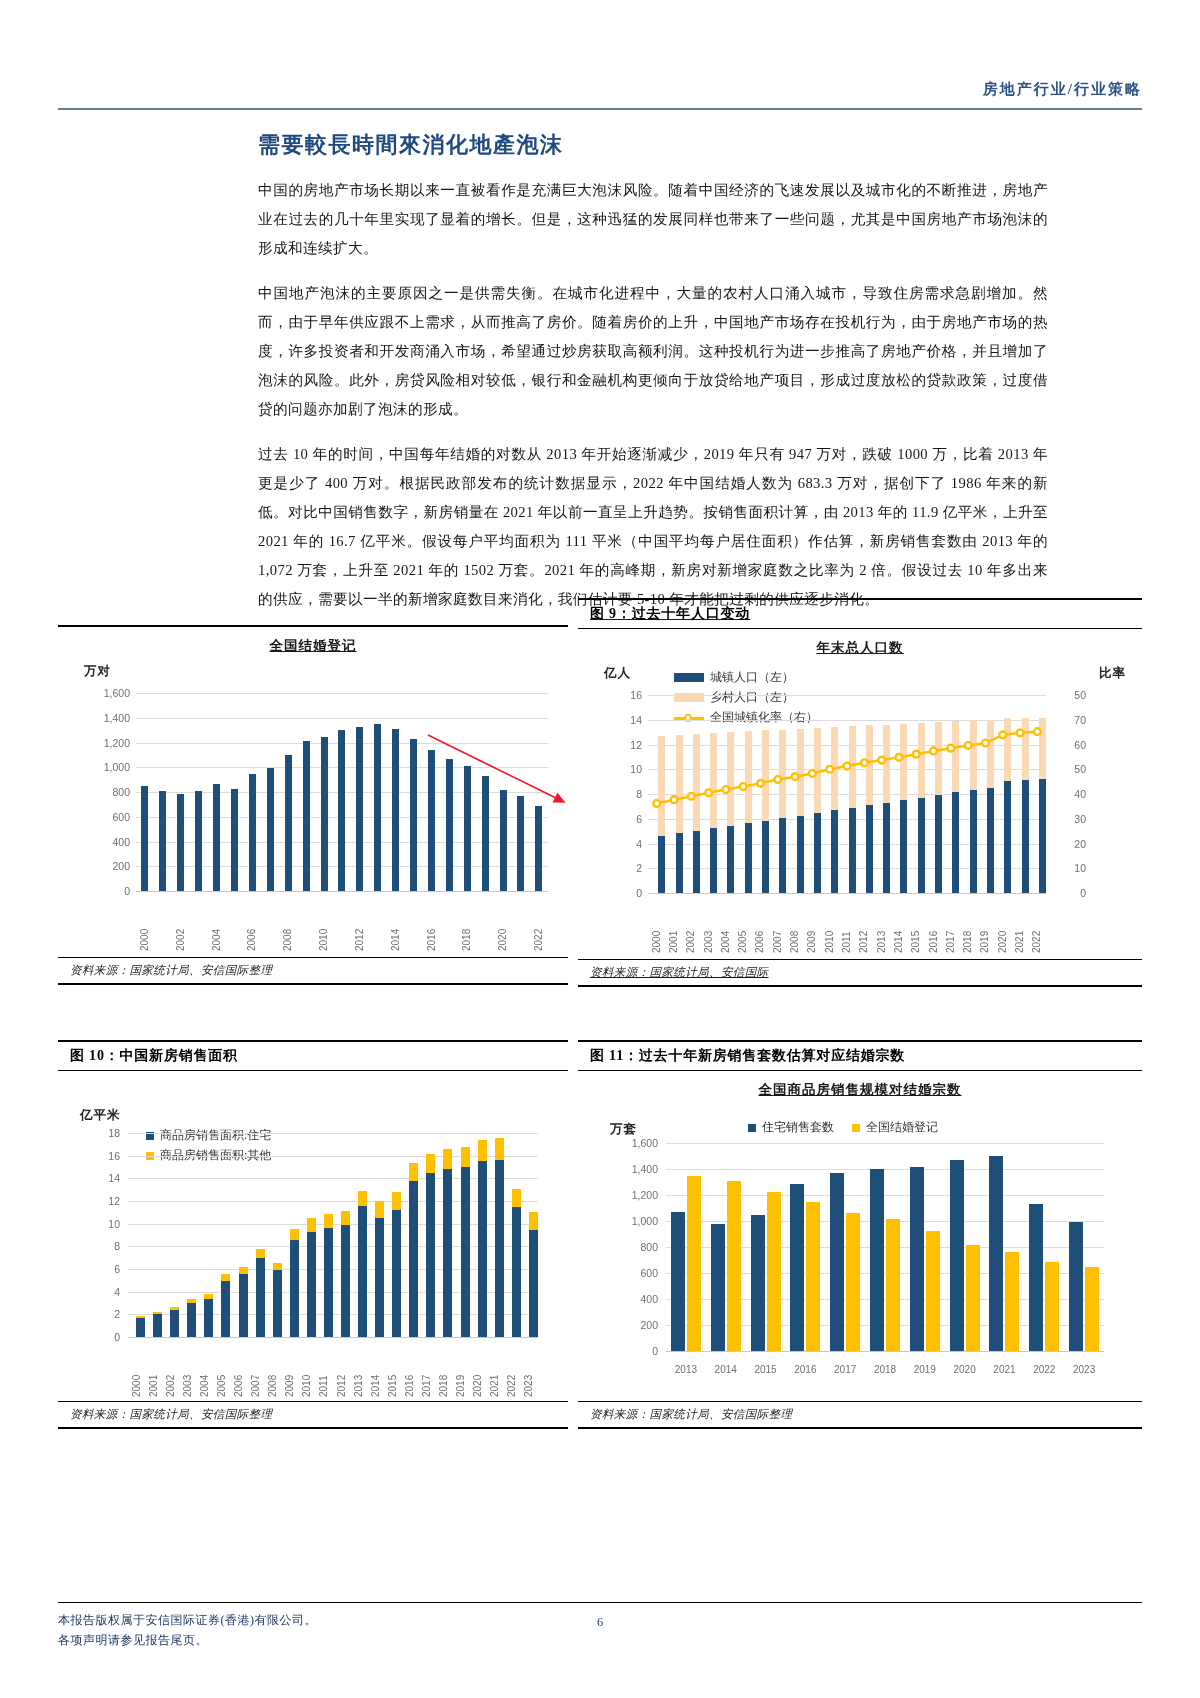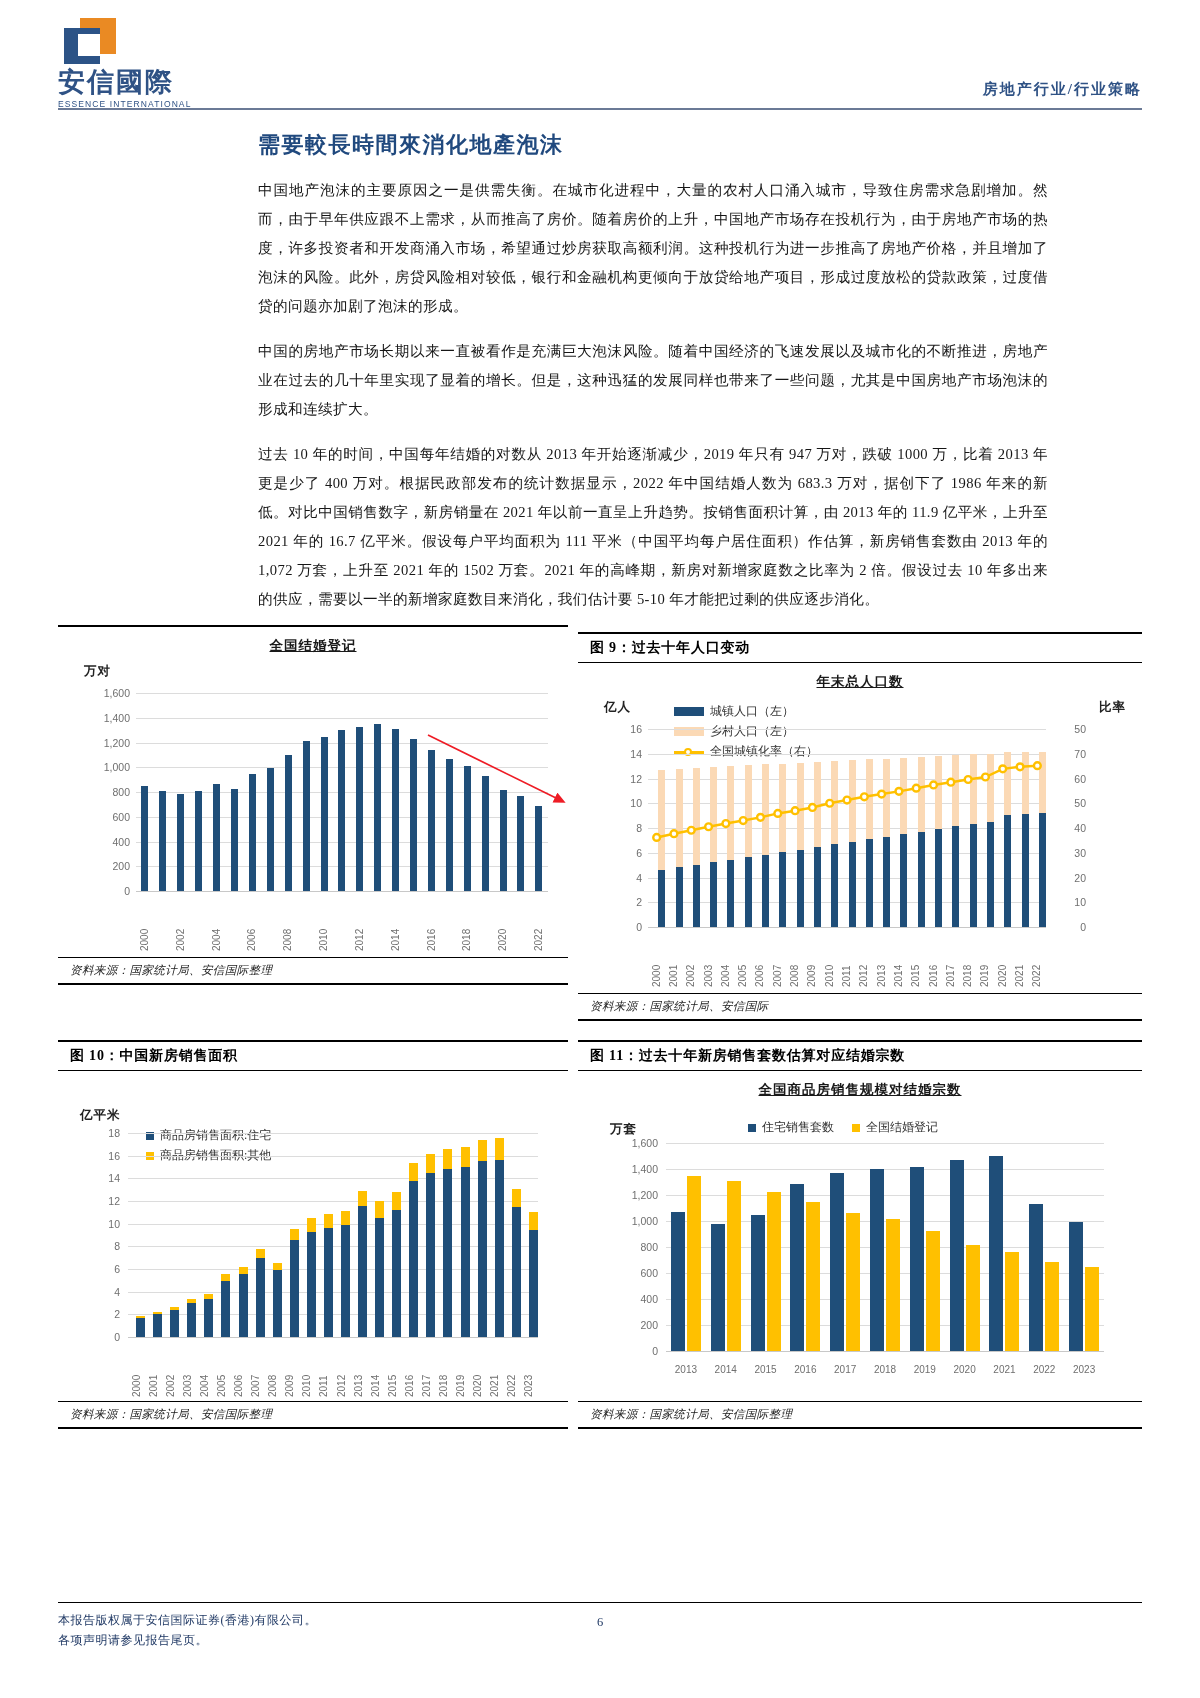--- a/index.html
+++ b/index.html
@@ -144,37 +144,28 @@
   }
   .footer-page {
     position:absolute; left:0; right:0; bottom:68px; text-align:center;
     font-family:"Liberation Serif", serif; font-size:12.5px; color:#1f3864;
   }
 </style>
 </head>
 <body>
 
 <div class="page-header">
-  <div class="logo-wrap">
-    <div class="logo-mark">
-      <div class="sq-orange"></div>
-      <div class="sq-blue"></div>
-      <div class="sq-hole"></div>
-    </div>
-    <div class="logo-cn">安信國際</div>
-    <div class="logo-en">ESSENCE INTERNATIONAL</div>
-  </div>
   <div class="header-right">房地产行业/行业策略</div>
   <div class="header-rule"></div>
 </div>
 
 <div class="article">
   <h1 class="section-title">需要較長時間來消化地產泡沫</h1>
+  <p class="para">中国的房地产市场长期以来一直被看作是充满巨大泡沫风险。随着中国经济的飞速发展以及城市化的不断推进，房地产业在过去的几十年里实现了显着的增长。但是，这种迅猛的发展同样也带来了一些问题，尤其是中国房地产市场泡沫的形成和连续扩大。</p>
   <p class="para">中国地产泡沫的主要原因之一是供需失衡。在城市化进程中，大量的农村人口涌入城市，导致住房需求急剧增加。然而，由于早年供应跟不上需求，从而推高了房价。随着房价的上升，中国地产市场存在投机行为，由于房地产市场的热度，许多投资者和开发商涌入市场，希望通过炒房获取高额利润。这种投机行为进一步推高了房地产价格，并且增加了泡沫的风险。此外，房贷风险相对较低，银行和金融机构更倾向于放贷给地产项目，形成过度放松的贷款政策，过度借贷的问题亦加剧了泡沫的形成。</p>
-  <p class="para">中国的房地产市场长期以来一直被看作是充满巨大泡沫风险。随着中国经济的飞速发展以及城市化的不断推进，房地产业在过去的几十年里实现了显着的增长。但是，这种迅猛的发展同样也带来了一些问题，尤其是中国房地产市场泡沫的形成和连续扩大。</p>
   <p class="para">过去 10 年的时间，中国每年结婚的对数从 2013 年开始逐渐减少，2019 年只有 947 万对，跌破 1000 万，比着 2013 年更是少了 400 万对。根据民政部发布的统计数据显示，2022 年中国结婚人数为 683.3 万对，据创下了 1986 年来的新低。对比中国销售数字，新房销量在 2021 年以前一直呈上升趋势。按销售面积计算，由 2013 年的 11.9 亿平米，上升至 2021 年的 16.7 亿平米。假设每户平均面积为 111 平米（中国平均每户居住面积）作估算，新房销售套数由 2013 年的 1,072 万套，上升至 2021 年的 1502 万套。2021 年的高峰期，新房对新增家庭数之比率为 2 倍。假设过去 10 年多出来的供应，需要以一半的新增家庭数目来消化，我们估计要 5-10 年才能把过剩的供应逐步消化。</p>
 </div>
 
 <div class="fig" id="fig8" style="left:58px; top:625px; width:510px;">
   <div class="fig-body">
     <div class="chart-title">全国结婚登记</div>
     <div class="axis-unit" style="left:26px; top:36px;">万对</div>
     <div class="plot" id="fig8-plot" style="left:78px; top:66px; width:412px; height:198px;">
         <div class="axisline" style="width: 412px; top: 198px;"></div>
         <div class="gridline" style="width: 412px; top: 173.25px;"></div>
@@ -287,21 +278,21 @@
         <marker id="ah8" markerWidth="7" markerHeight="7" refX="2" refY="3.2" orient="auto">
           <polygon points="0,0 7,3.2 0,6.4" fill="#ee1c25"></polygon>
         </marker>
       </defs>
       <line x1="370" y1="108" x2="500" y2="172" stroke="#ee1c25" stroke-width="1.7" marker-end="url(#ah8)"></line>
     </svg>
   </div>
   <div class="fig-source">资料来源：国家统计局、安信国际整理</div>
 </div>
 
-<div class="fig" id="fig9" style="left:578px; top:632px; width:564px;">
+<div class="fig" id="fig9" style="left:578px; top:598px; width:564px;text-decoration:underline;">
   <div class="fig-head">图 9：过去十年人口变动</div>
   <div class="fig-body">
     <div class="chart-title">年末总人口数</div>
     <div class="axis-unit" style="left:26px; top:36px;">亿人</div>
     <div class="axis-unit" style="right:16px; top:36px;">比率</div>
     <div class="legend-box" style="left:96px; top:40px;">
       <div class="legend-row">
         <span class="lg-swatch lg-bar-blue"></span>
         <span>城镇人口（左）</span>
       </div>

